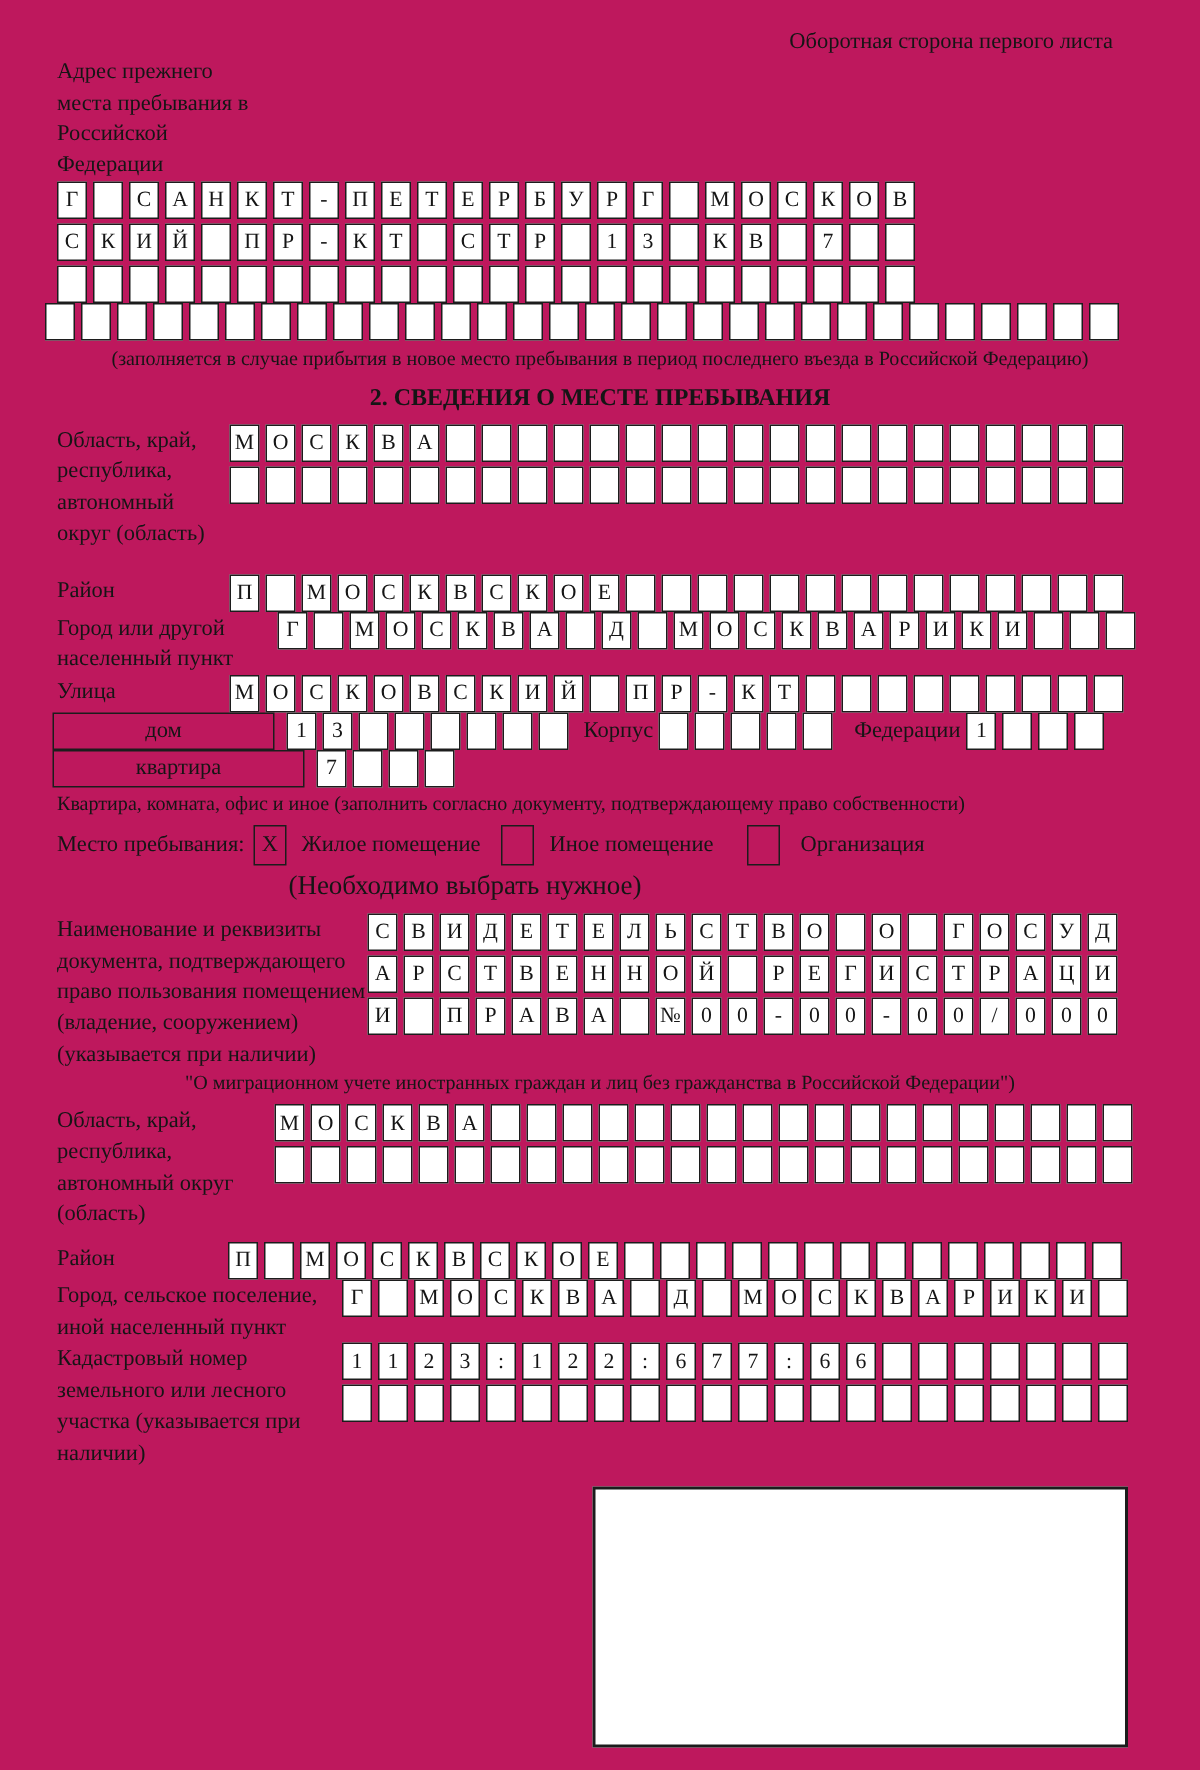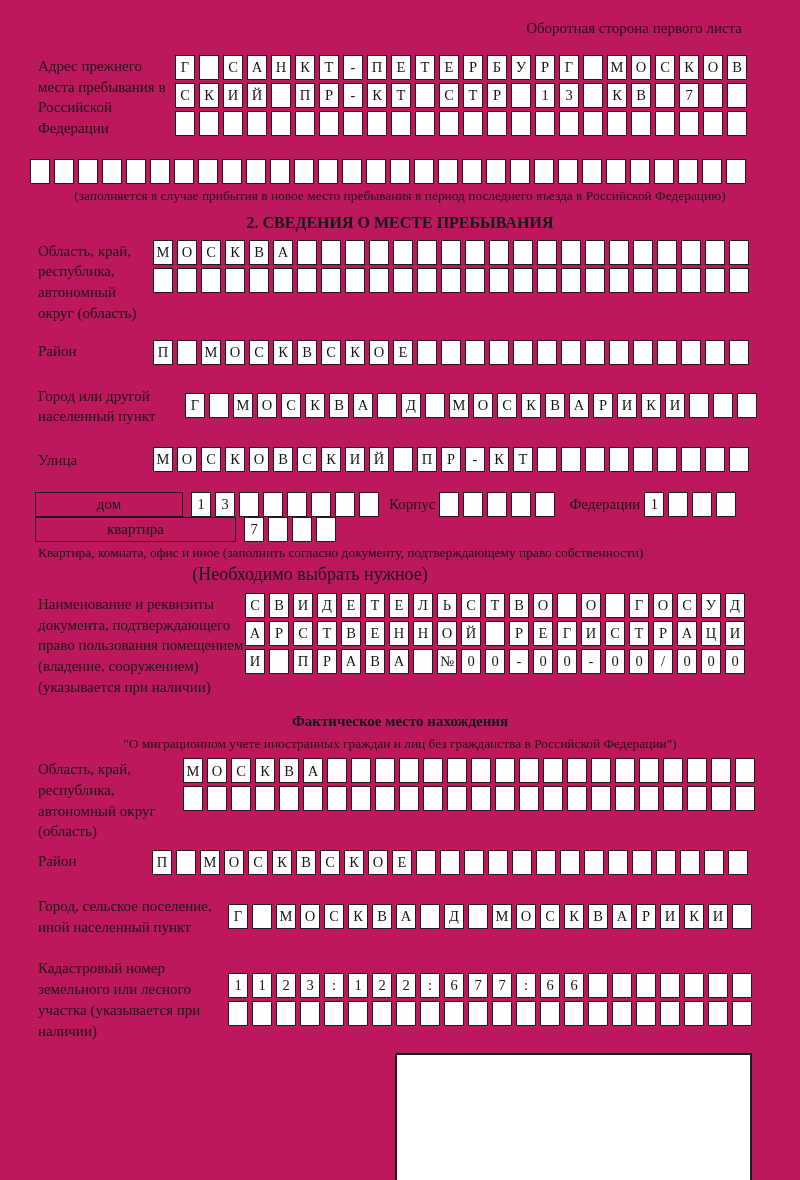--- a/index.html
+++ b/index.html
@@ -37,32 +37,32 @@
     display:inline-flex;align-items:center;justify-content:center;font-size:15px;flex:0 0 auto;
   }
   .stay-row{ display:flex;align-items:center;margin:6px 0 0 38px;font-size:15px; }
   .choose-note{ font-size:18px;text-align:center;width:320px;margin:3px 0 6px 150px; }
 
   .confirm-box{
     box-sizing:border-box;width:357px;height:174px;border:2px solid #1c1c1c;
     margin:12px 0 0 395px;background:#fff;
   }
 
-  .mt3{margin-top:20px;align-items:center;} .mt8{margin-top:8px;} .mt16{margin-top:16px;}
+  .mt3{margin-top:0;} .mt8{margin-top:8px;} .mt16{margin-top:16px;}
   .gap6{margin-left:6px;} .gap10{margin-left:10px;} .gap14{margin-left:14px;} .gap22{margin-left:22px;}
   .mr8{margin-right:8px;}
 </style>
 </head>
 <body>
 
 <div class="page">
 
   <div class="header-note">Оборотная сторона первого листа</div>
 
-  <div class="frow" style="margin-top:18px;">
+  <div class="frow" style="flex-direction:column;">
     <div class="flabel" style="width:137px;">Адрес прежнего места пребывания в Российской Федерации</div>
     <div class="grids">
       <div class="grid-row">
           <span class="cell">Г</span>
           <span class="cell"></span>
           <span class="cell">С</span>
           <span class="cell">А</span>
           <span class="cell">Н</span>
           <span class="cell">К</span>
           <span class="cell">Т</span>
@@ -349,30 +349,39 @@
     <div class="inline-label gap10" style="margin-right:4px;">Федерации</div>
     <div class="grid-row">
         <span class="cell">1</span>
         <span class="cell"></span>
         <span class="cell"></span>
         <span class="cell"></span>
       </div>
   </div>
 
   <div class="inline-row">
-    <div class="widebox mr8" style="width:201px;text-align:center;">квартира</div>
+    <div class="widebox mr8" style="width:168px;text-align:center;">квартира</div>
     <div class="grid-row">
         <span class="cell">7</span>
         <span class="cell"></span>
         <span class="cell"></span>
         <span class="cell"></span>
       </div>
   </div>
   <div class="note-left">Квартира, комната, офис и иное (заполнить согласно документу, подтверждающему право собственности)</div>
 
+  <div class="stay-row">
+    <span>Место пребывания:</span>
+    <span class="checkbox gap6">X</span>
+    <span class="gap10">Жилое помещение</span>
+    <span class="checkbox gap14"></span>
+    <span class="gap10">Иное помещение</span>
+    <span class="checkbox gap22"></span>
+    <span class="gap14">Организация</span>
+  </div>
   <div class="choose-note">(Необходимо выбрать нужное)</div>
 
   <div class="frow mt8">
     <div class="flabel" style="width:207px;">Наименование и реквизиты документа, подтверждающего право пользования помещением (владение, сооружением) (указывается при наличии)</div>
     <div class="grids">
       <div class="grid-row">
           <span class="cell">С</span>
           <span class="cell">В</span>
           <span class="cell">И</span>
           <span class="cell">Д</span>
@@ -436,21 +445,20 @@
           <span class="cell">0</span>
           <span class="cell">0</span>
           <span class="cell">/</span>
           <span class="cell">0</span>
           <span class="cell">0</span>
           <span class="cell">0</span>
         </div>
     </div>
   </div>
 
-  <div class="sub-title">Фактическое место нахождения</div>
   <div class="note" style="margin-top:1px;">"О миграционном учете иностранных граждан и лиц без гражданства в Российской Федерации")</div>
 
   <div class="frow" style="margin-top:6px;">
     <div class="flabel" style="width:145px;">Область, край, республика, автономный округ (область)</div>
     <div class="grids">
       <div class="grid-row">
           <span class="cell">М</span>
           <span class="cell">О</span>
           <span class="cell">С</span>
           <span class="cell">К</span>

